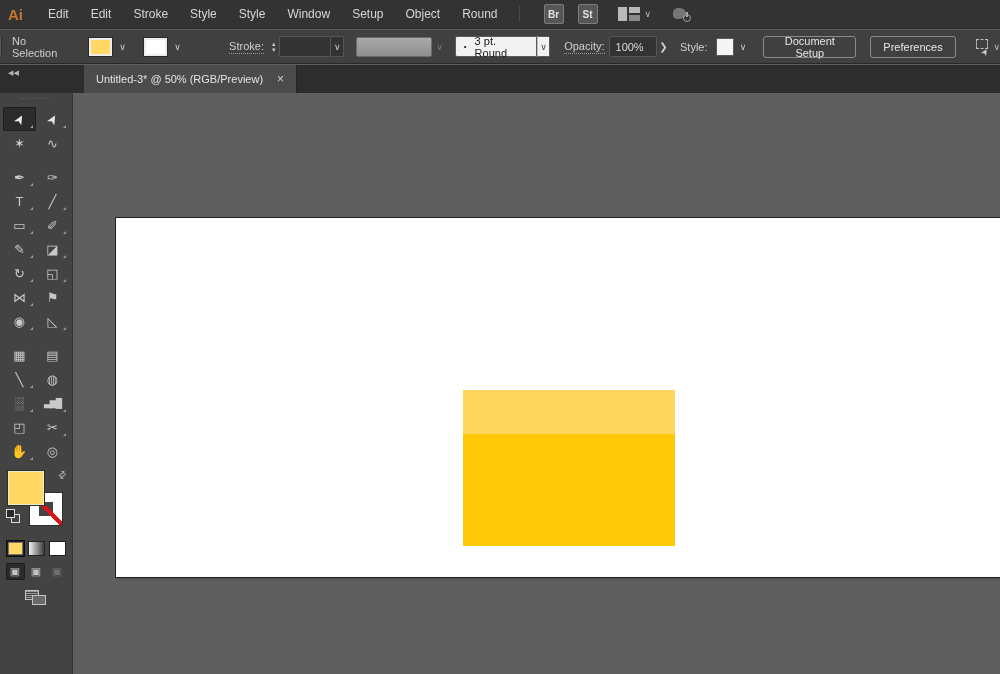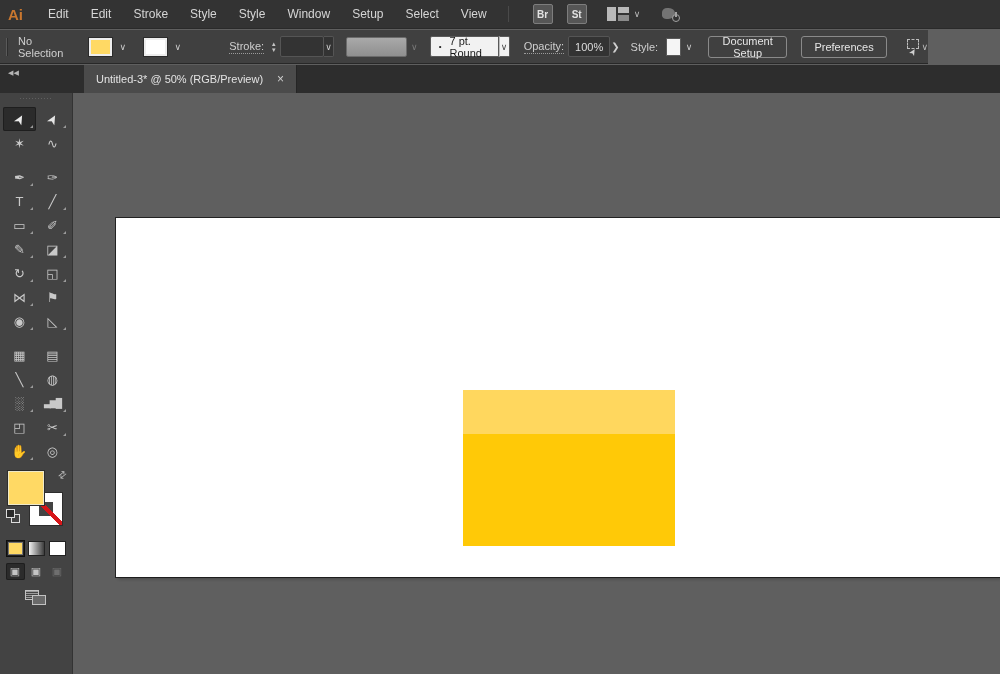--- a/index.html
+++ b/index.html
@@ -30,22 +30,22 @@
   .ws-icon .wb { position:absolute; left:11px; top:0; width:11px; height:6px; background:#b9b9b9; }
   .ws-icon .wc { position:absolute; left:11px; top:8px; width:11px; height:6px; background:#8b8b8b; }
   .chev { color:#bdbdbd; font-size:9px; margin-left:5px; }
   .touch-icon { margin-left:22px; width:18px; height:16px; position:relative; opacity:.75; }
   .touch-blob { position:absolute; left:0; top:2px; width:13px; height:11px; background:#8a8a8a; border-radius:45% 55% 60% 40%; }
   .power-ring { position:absolute; right:0; bottom:0; width:8px; height:8px; border:1.5px solid #c7c7c7; border-radius:50%; }
   .power-ring:after { content:""; position:absolute; left:2.2px; top:-3px; width:1.5px; height:5px; background:#c7c7c7; }
 
   
   .controlbar {
-    position:absolute; top:30px; left:0; width:928px; height:34px;
-    background:#404040; display:flex; align-items:center; padding-left:6px;
+    position:absolute; top:30px; left:0; width:1000px; height:34px;
+    background:#404040; display:flex; align-items:center; 
     border-bottom:1px solid #282828;
   }
   .grip-v { width:2px; height:18px; border-left:1px solid #5a5a5a; border-right:1px solid #2e2e2e; margin-right:10px; }
   .cb-label { color:#cfcfcf; font-size:11px; }
   .cb-label.underlined { border-bottom:1px dotted #9a9a9a; padding-bottom:1px;margin-left:30px; }
   .status-text { margin-right:26px; }
   .swatch-combo { display:flex; align-items:center; margin-right:14px; }
   .swatch {
     width:23px; height:18px; border:2px solid #ededed; outline:1px solid #2b2b2b;
   }
@@ -150,22 +150,22 @@
 
 <div class="menubar">
   <span class="app-logo">Ai</span>
   <span class="menu-item">Edit</span>
   <span class="menu-item">Edit</span>
   <span class="menu-item">Stroke</span>
   <span class="menu-item">Style</span>
   <span class="menu-item">Style</span>
   <span class="menu-item">Window</span>
   <span class="menu-item">Setup</span>
-  <span class="menu-item">Select</span>
-  <span class="menu-item">View</span>
+  <span class="menu-item">Object</span>
+  <span class="menu-item">Round</span>
   <span class="menubar-divider"></span>
   <span class="sq-btn">Br</span>
   <span class="sq-btn">St</span>
   <span class="ws-icon">
     <span class="wa"></span>
       <span class="wb"></span>
       <span class="wc"></span>
   </span>
   <span class="chev">∨</span>
   <span class="touch-icon">
@@ -194,21 +194,21 @@
     <span>▾</span>
   </span>
   <span class="dark-combo stroke-size-combo"></span>
   <span class="combo-chev-attached">∨</span>
 
   <span class="brush-preview"></span>
   <span class="brush-chev-disabled">∨</span>
 
   <span class="white-combo">
     <span class="bullet">•</span>
-    <span>7 pt. Round</span>
+    <span>3 pt. Round</span>
   </span>
   <span class="white-chev">∨</span>
 
   <span class="cb-label underlined" style="margin-left:14px">Opacity:</span>
   <span class="dark-combo opacity-combo">100%</span>
   <span class="arrow-btn">❯</span>
 
   <span class="cb-label" style="margin-left:10px">Style:</span>
   <span class="style-swatch"></span>
   <span class="combo-chev">∨</span>

